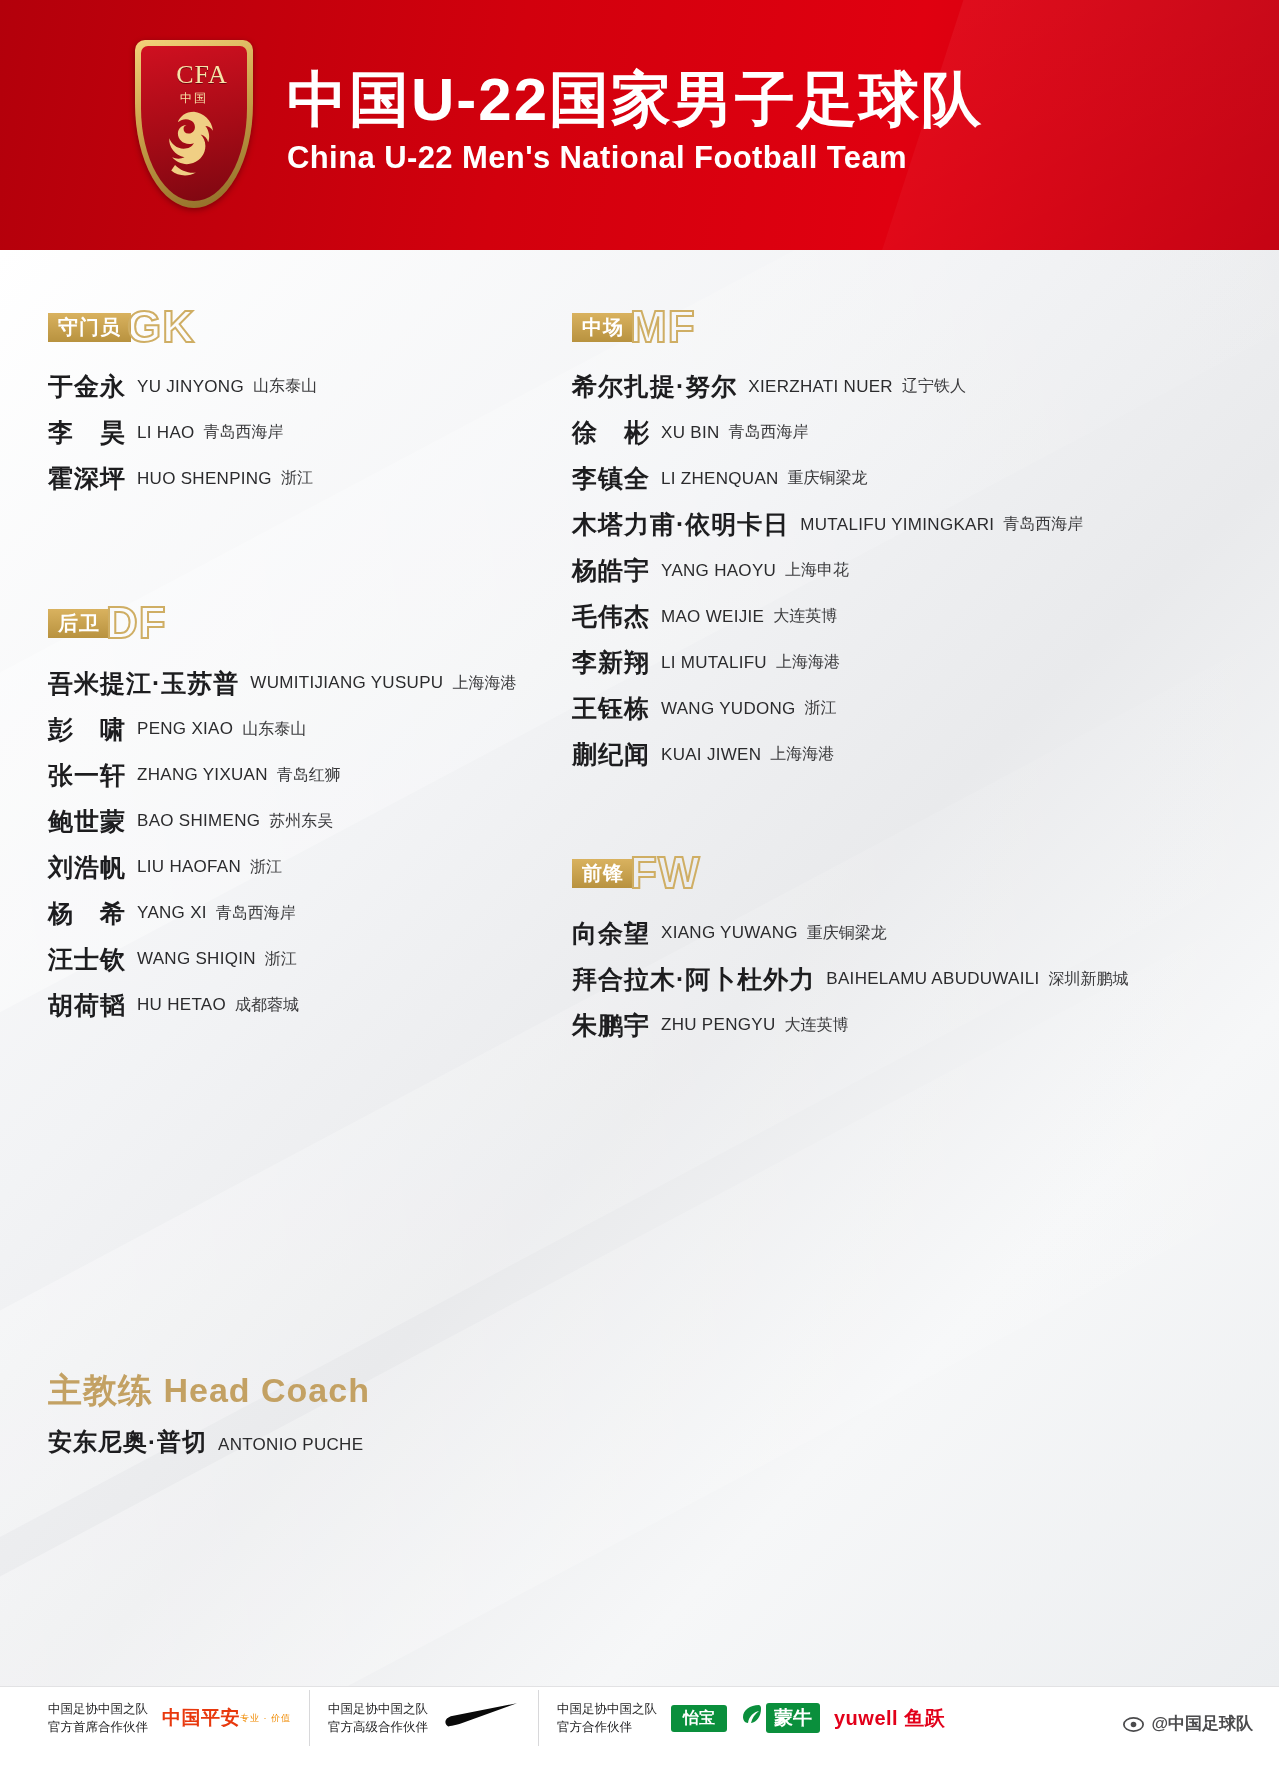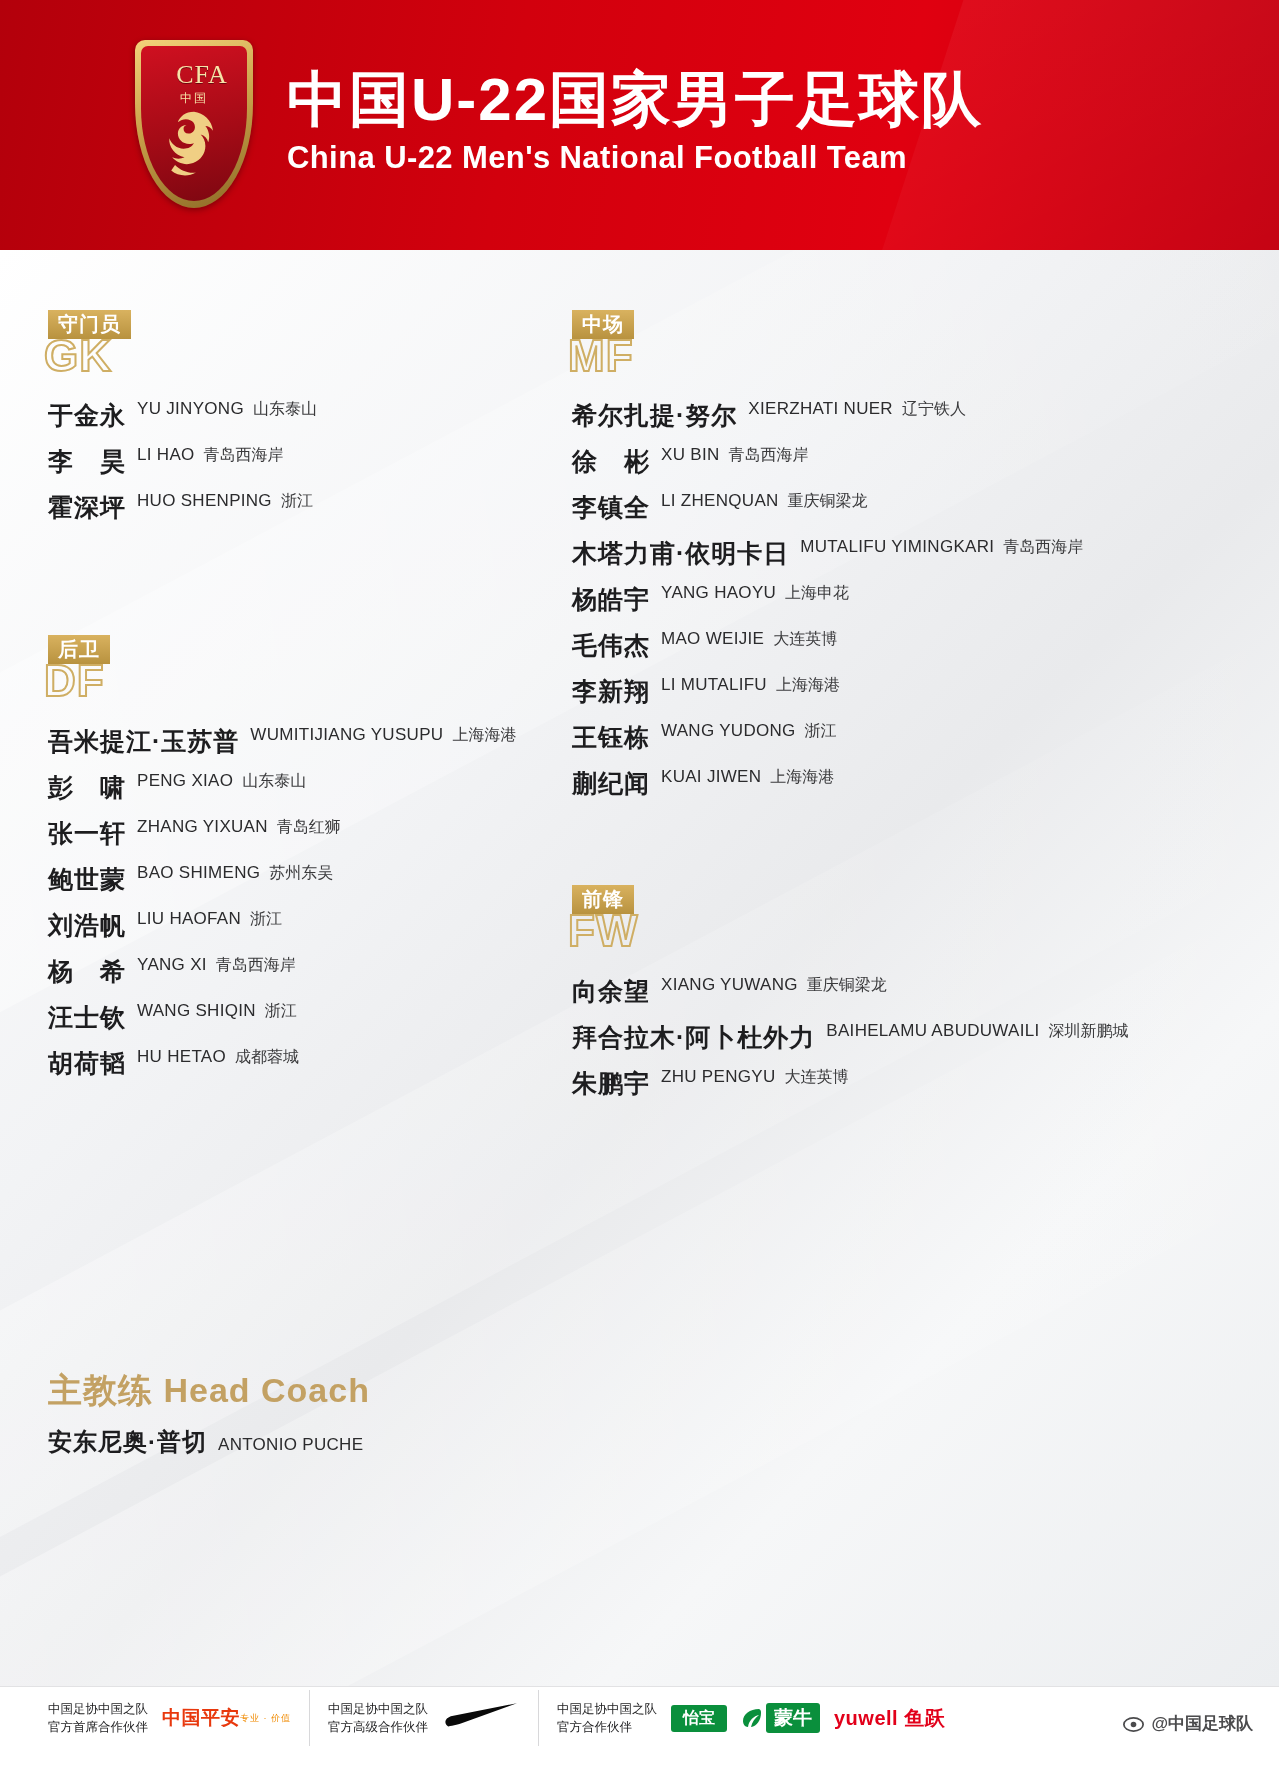--- a/index.html
+++ b/index.html
@@ -114,23 +114,22 @@
     position: relative;
     display: flex;
     padding: 60px 0 0 0;
   }
   .col-left { width: 560px; padding-left: 48px; }
   .col-right { width: 700px; padding-left: 12px; }
 
   
   .sect-head {
     display: inline-flex;
-    align-items: flex-start;
+    align-items: center;
     margin-bottom: 26px;
-    flex-direction: column;
   }
   .sect-cn {
     background: linear-gradient(#d9b25f,#b8923f);
     color: #ffffff;
     font-size: 20px;
     font-weight: bold;
     padding: 4px 10px 5px;
     letter-spacing: 1px;
     line-height: 1;
   }
@@ -140,21 +139,21 @@
     font-size: 44px;
     line-height: .78;
     margin-left: -4px;
     color: transparent;
     -webkit-text-stroke: 2px #cfae64;
     letter-spacing: 1px;
   }
 
   .player {
     display: flex;
-    align-items: flex-start;
+    align-items: center;
     margin-bottom: 13px;
     white-space: nowrap;
   }
   .p-cn {
     font-family: "Liberation Sans", sans-serif;
     font-weight: bold;
     font-size: 25px;
     color: #1d1d1f;
     letter-spacing: 1px;
   }
@@ -228,21 +227,21 @@
   .pingan-top {
     color: #e8380d; font-weight: bold; font-size: 19px; letter-spacing: .5px;
     font-family: "Liberation Sans", sans-serif;
   }
   .pingan-bot { color: #f08a00; font-size: 9px; letter-spacing: 1px; margin-top: 1px; }
   .nike { width: 78px; height: 30px; }
   .yibao {
     background: #0a8f3c; color: #fff; font-size: 16px; font-weight: bold;
     padding: 3px 12px; border-radius: 3px; font-family: "Liberation Serif", serif;
   }
-  .mengniu { display: flex; align-items: center; gap: 5px; }
+  .mengniu { display: flex; align-items: flex-start; gap: 5px; }
   .mengniu-leaf { width: 20px; height: 22px; }
   .mengniu-cn {
     background: #0a8f3c; color: #fff; font-weight: bold; font-size: 19px;
     padding: 2px 8px; border-radius: 3px;
   }
   .yuwell {
     color: #e2001a; font-weight: bold; font-size: 20px; letter-spacing: .5px;
   }
   .weibo {
     position: absolute;

